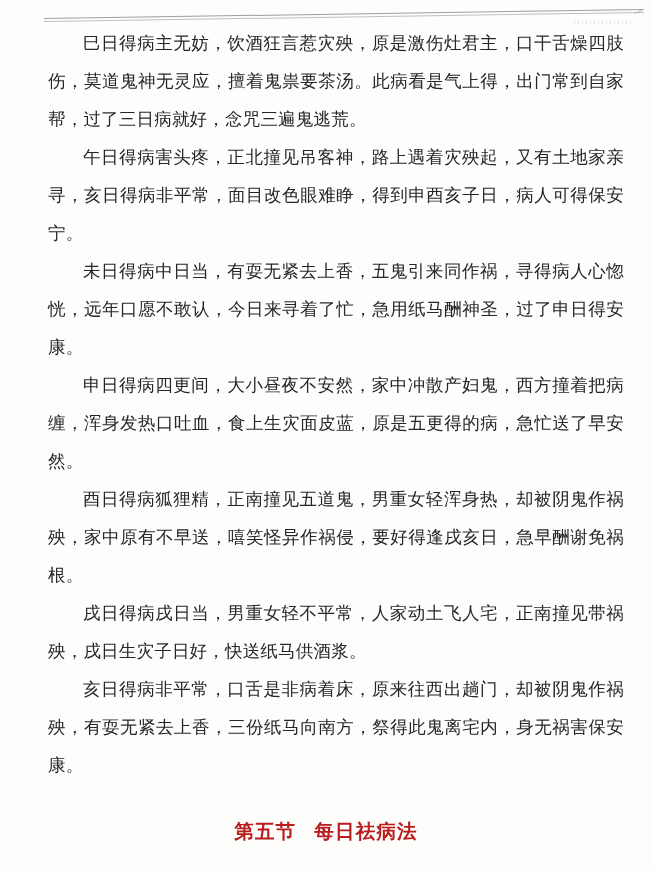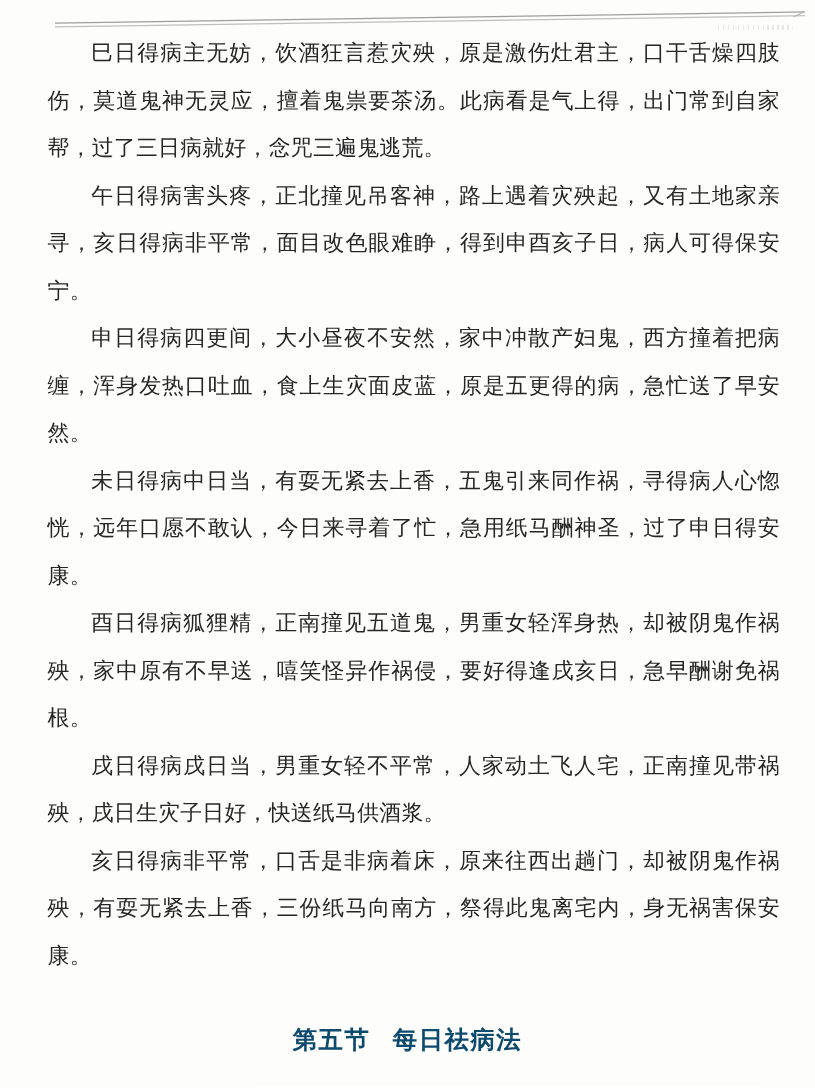--- a/index.html
+++ b/index.html
@@ -62,21 +62,21 @@
 
   
   .content {
     position: absolute;
     left: 0;
     top: 24px;
     width: 652px;
   }
 
   .verse-block {
-    padding: 0 28px 0 38px;
+    padding: 0 28px 0 48px;
   }
 
   p.para {
     margin: 0 0 0 0;
     font-size: 17.5px;
     line-height: 38px;
     text-align: justify;
     text-justify: inter-ideograph;
     text-indent: 2em;
     letter-spacing: 0.2px;
@@ -85,21 +85,21 @@
   }
 
   
   .section-heading {
     margin-top: 34px;
     margin-bottom: 28px;
     text-align: center;
     font-size: 19.5px;
     font-weight: bold;
     letter-spacing: 1.2px;
-    color: #0c4a6e;
+    color: #b91c1c;
     font-family: "DejaVu Sans", "Liberation Sans", sans-serif;
   }
   .section-heading .sec-no {
     margin-right: 18px;
   }
 
   
   .scan-speck {
     position: absolute;
     right: 18px;
@@ -124,22 +124,22 @@
     <div class="line l2"></div>
     <div class="tick"></div>
   </div>
   <div class="scan-speck"></div>
 
   <div class="content">
 
     <div class="verse-block">
       <p class="para">巳日得病主无妨，饮酒狂言惹灾殃，原是激伤灶君主，口干舌燥四肢伤，莫道鬼神无灵应，擅着鬼祟要茶汤。此病看是气上得，出门常到自家帮，过了三日病就好，念咒三遍鬼逃荒。</p>
       <p class="para">午日得病害头疼，正北撞见吊客神，路上遇着灾殃起，又有土地家亲寻，亥日得病非平常，面目改色眼难睁，得到申酉亥子日，病人可得保安宁。</p>
+      <p class="para">未日得病中日当，有耍无紧去上香，五鬼引来同作祸，寻得病人心惚恍，远年口愿不敢认，今日来寻着了忙，急用纸马酬神圣，过了申日得安康。</p>
       <p class="para">申日得病四更间，大小昼夜不安然，家中冲散产妇鬼，西方撞着把病缠，浑身发热口吐血，食上生灾面皮蓝，原是五更得的病，急忙送了早安然。</p>
-      <p class="para">未日得病中日当，有耍无紧去上香，五鬼引来同作祸，寻得病人心惚恍，远年口愿不敢认，今日来寻着了忙，急用纸马酬神圣，过了申日得安康。</p>
       <p class="para">酉日得病狐狸精，正南撞见五道鬼，男重女轻浑身热，却被阴鬼作祸殃，家中原有不早送，嘻笑怪异作祸侵，要好得逢戌亥日，急早酬谢免祸根。</p>
       <p class="para">戌日得病戌日当，男重女轻不平常，人家动土飞人宅，正南撞见带祸殃，戌日生灾子日好，快送纸马供酒浆。</p>
       <p class="para">亥日得病非平常，口舌是非病着床，原来往西出趟门，却被阴鬼作祸殃，有耍无紧去上香，三份纸马向南方，祭得此鬼离宅内，身无祸害保安康。</p>
     </div>
 
     <div class="section-heading">
       <span class="sec-no">第五节</span><span class="sec-title">每日祛病法</span>
     </div>
 
   </div>

